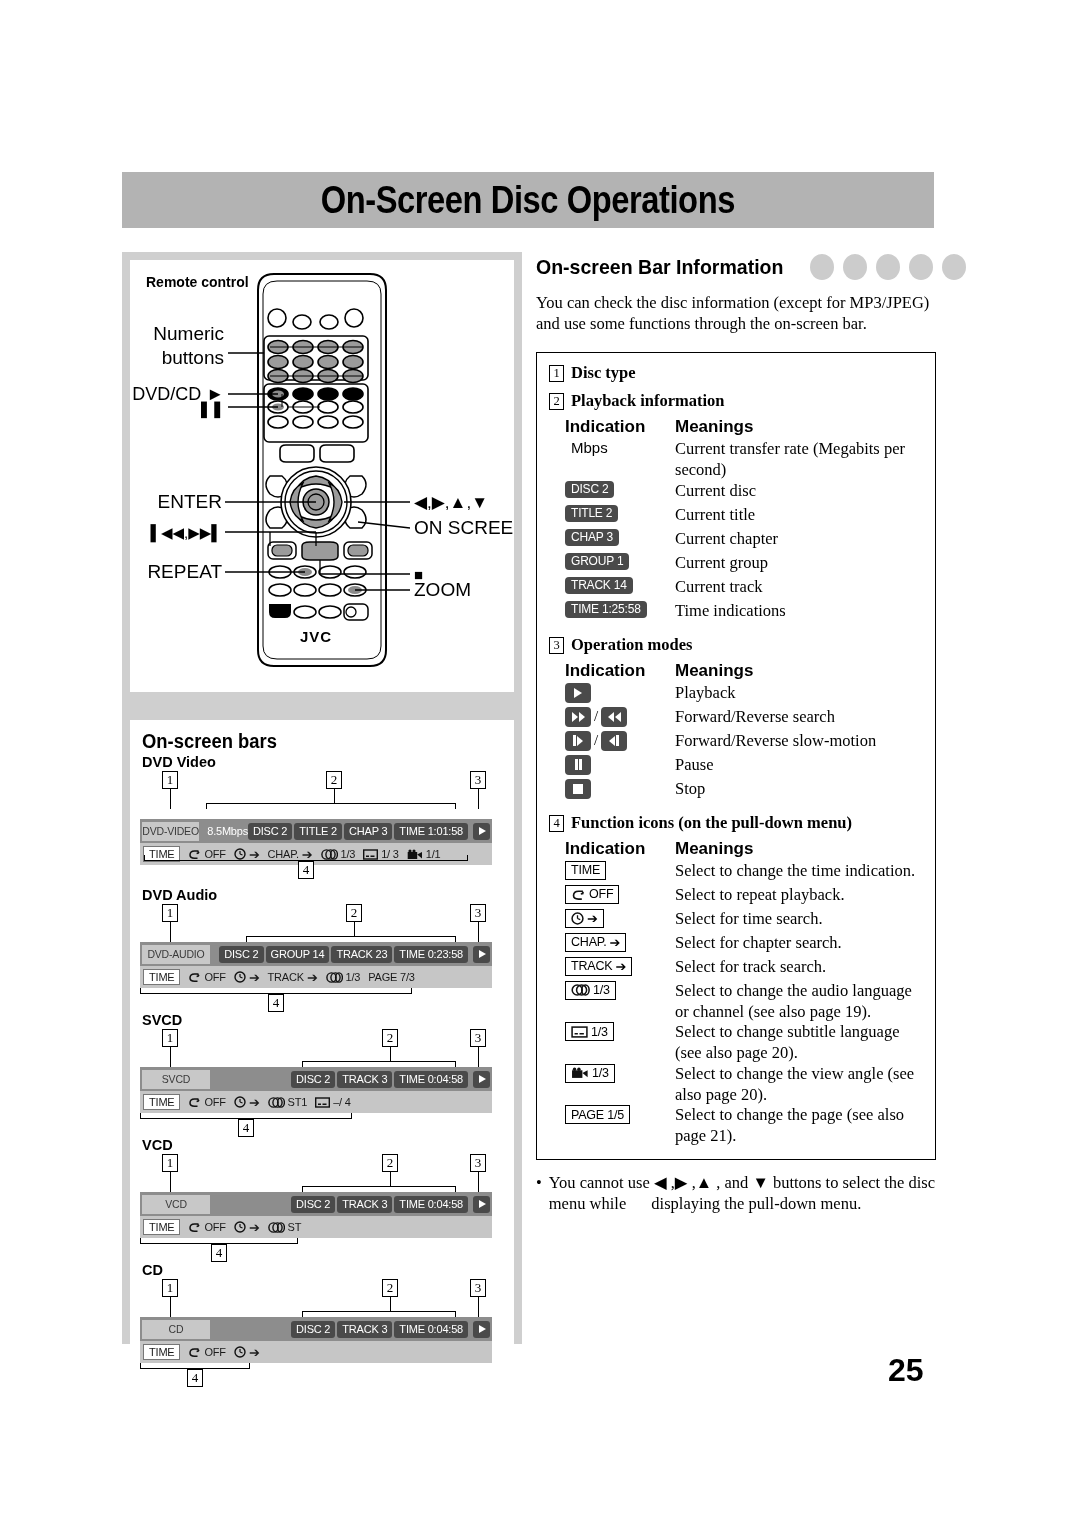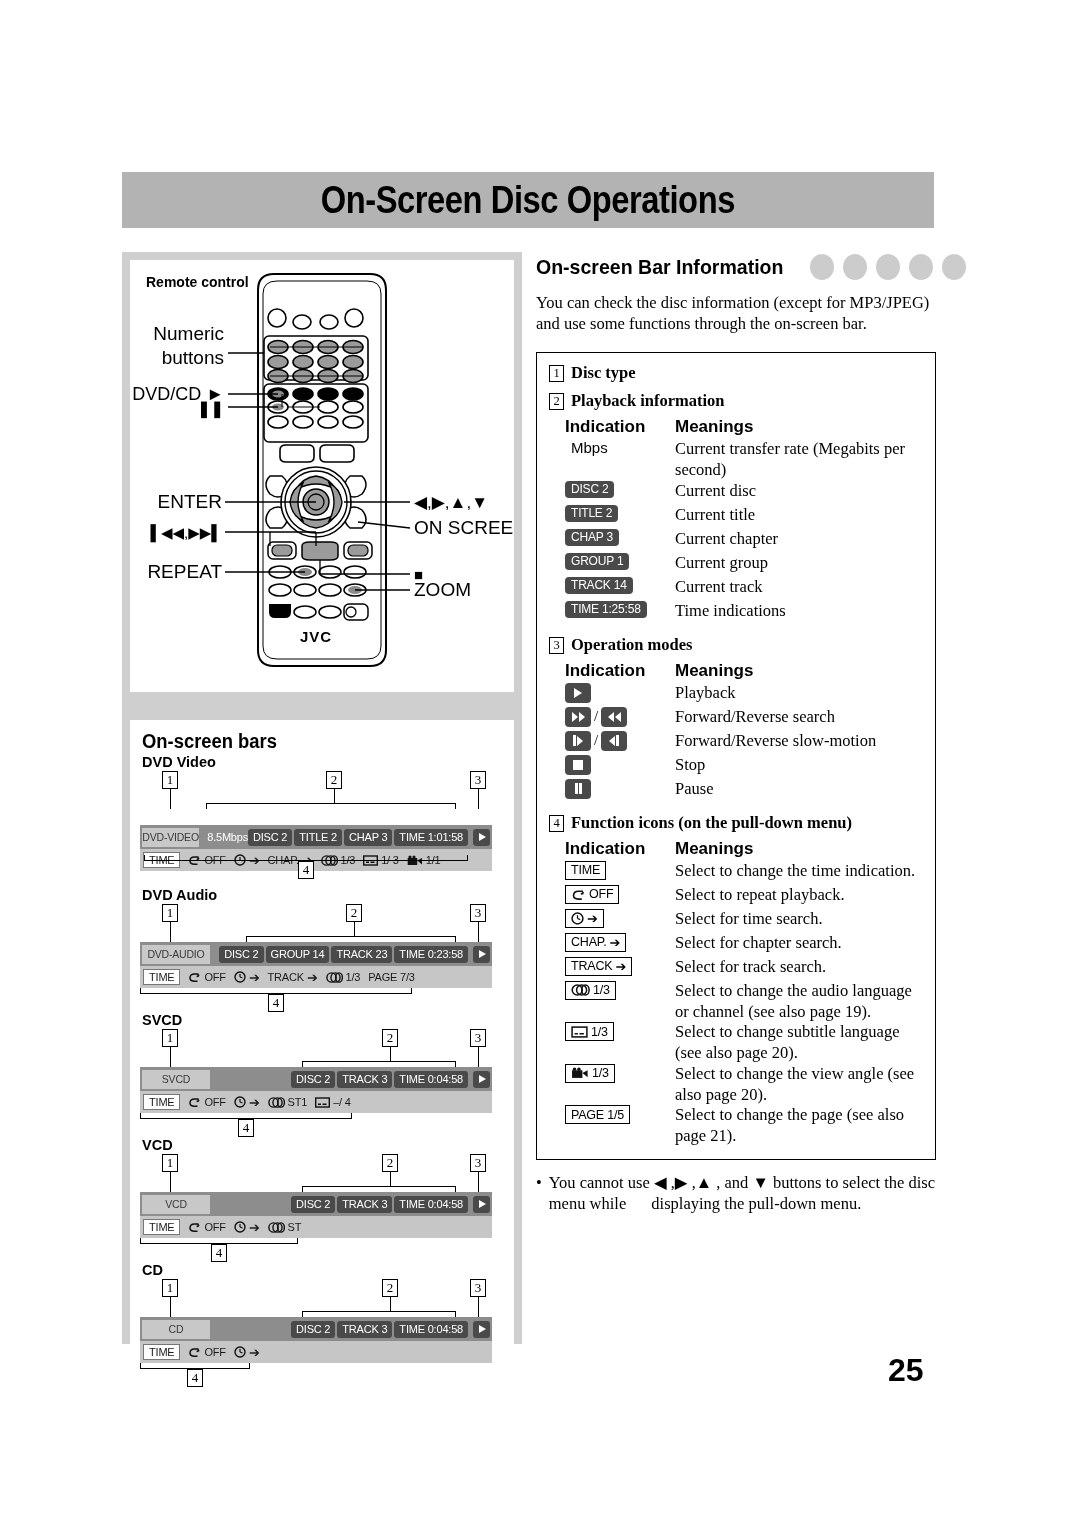--- a/index.html
+++ b/index.html
@@ -383,21 +383,21 @@
 
     <div class="disc-label">DVD Video</div>
     <div class="bargroup" style="height:108px">
       <div class="num-box" style="left:22px; top:0">1</div>
       <div class="num-box" style="left:186px;top:0">2</div>
       <div class="num-box" style="left:330px;top:0">3</div>
       <div class="lead-v" style="left:30px; top:18px; height:20px"></div>
       <div class="lead-v" style="left:338px;top:18px; height:20px"></div>
       <div class="bracket-top" style="left:66px; top:32px; width:250px"></div>
       <div class="lead-v" style="left:194px;top:18px; height:14px"></div>
-      <div class="osd" style="position:absolute; left:0; top:54px">
+      <div class="osd" style="position:absolute; left:0; top:48px">
         <div class="osd-row1">
           <div class="disc-type">DVD-VIDEO</div>
           <div class="mbps">8.5Mbps</div>
           <div class="pb-group">
             <div class="pb-chip">DISC 2</div>
             <div class="pb-chip">TITLE 2</div>
             <div class="pb-chip">CHAP 3</div>
             <div class="pb-chip">TIME   1:01:58</div>
             <div class="op-chip">
                 <span class="tri"></span>
@@ -779,33 +779,33 @@
         <span class="mode">
             <span class="tri-l-sm"></span>
             <span class="bar"></span>
           </span>
       </span>
       <span class="mean">Forward/Reverse slow-motion</span>
     </div>
     <div class="irow">
       <span class="ind">
           <span class="mode">
-            <span class="sq"></span>
-          </span>
-        </span>
-      <span class="mean">Stop</span>
-    </div>
-    <div class="irow">
-      <span class="ind">
-          <span class="mode">
             <span class="bar"></span>
             <span class="bar"></span>
           </span>
         </span>
       <span class="mean">Pause</span>
+    </div>
+    <div class="irow">
+      <span class="ind">
+          <span class="mode">
+            <span class="sq"></span>
+          </span>
+        </span>
+      <span class="mean">Stop</span>
     </div>
 
     <div class="sec-head" style="margin-top:10px">
       <span class="sec-num">4</span>
       <span>Function icons (on the pull-down menu)</span>
     </div>
     <div class="col-heads">
       <span class="c1">Indication</span>
       <span>Meanings</span>
     </div>

